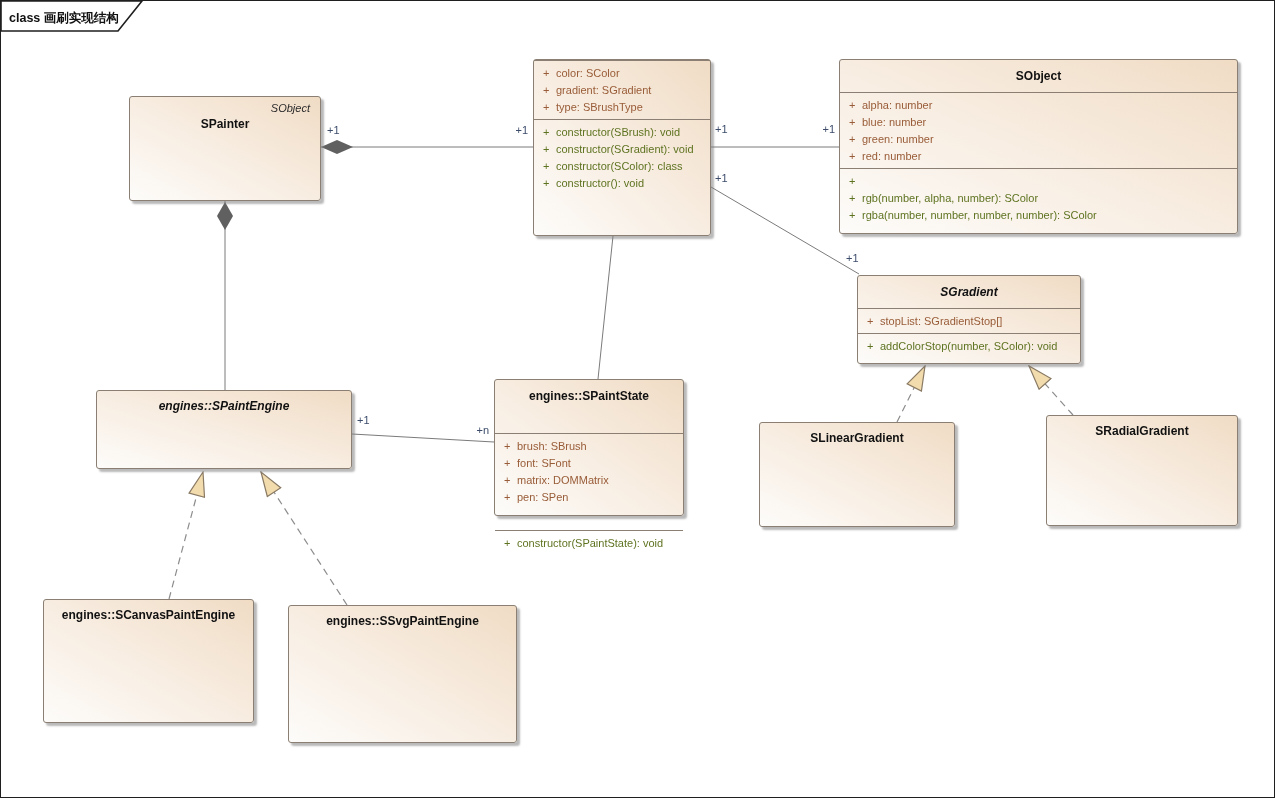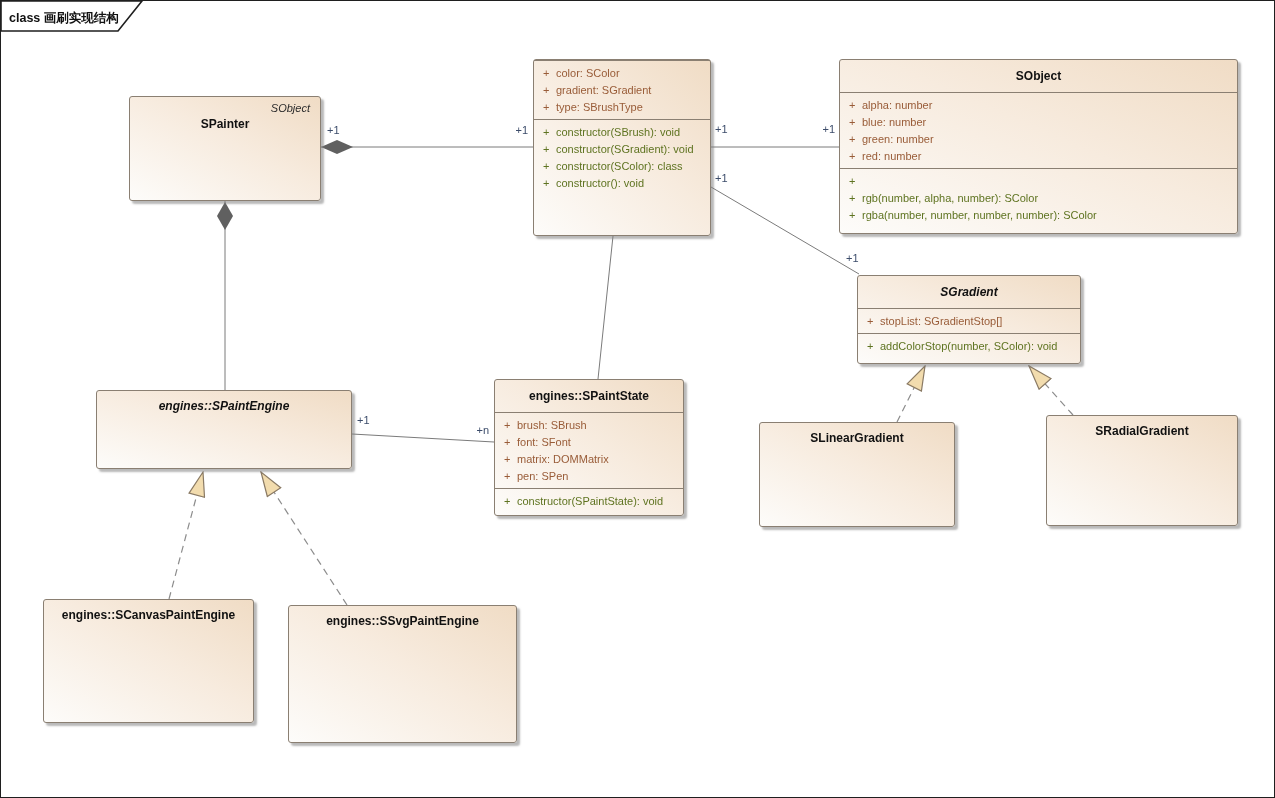--- a/index.html
+++ b/index.html
@@ -50,21 +50,21 @@
   .row{display:flex;line-height:17px;font-size:11px;white-space:nowrap;}
   .row .plus{flex:0 0 22px;padding-left:9px;}
   .attrs .row{color:var(--attribute_text);}
   .methods .row{color:var(--method_text);}
   
   #c-spainter{left:128px;top:95px;width:192px;height:105px;}
   #c-sbrush{left:532px;top:58px;width:178px;height:177px;}
   #c-scolor{left:838px;top:58px;width:399px;height:175px;}
   #c-sgradient{left:856px;top:274px;width:224px;height:89px;}
   #c-spaintengine{left:95px;top:389px;width:256px;height:79px;}
-  #c-spaintstate{left:493px;top:378px;width:190px;height:137px;}
+  #c-spaintstate{left:493px;top:378px;width:190px;height:137px;gap:21px;}
   #c-slineargradient{left:758px;top:421px;width:196px;height:105px;}
   #c-sradialgradient{left:1045px;top:414px;width:192px;height:111px;}
   #c-scanvaspaintengine{left:42px;top:598px;width:211px;height:124px;}
   #c-ssvgpaintengine{left:287px;top:604px;width:229px;height:138px;}
 </style>
 </head>
 <body>
 
 <div class="canvas">
 

